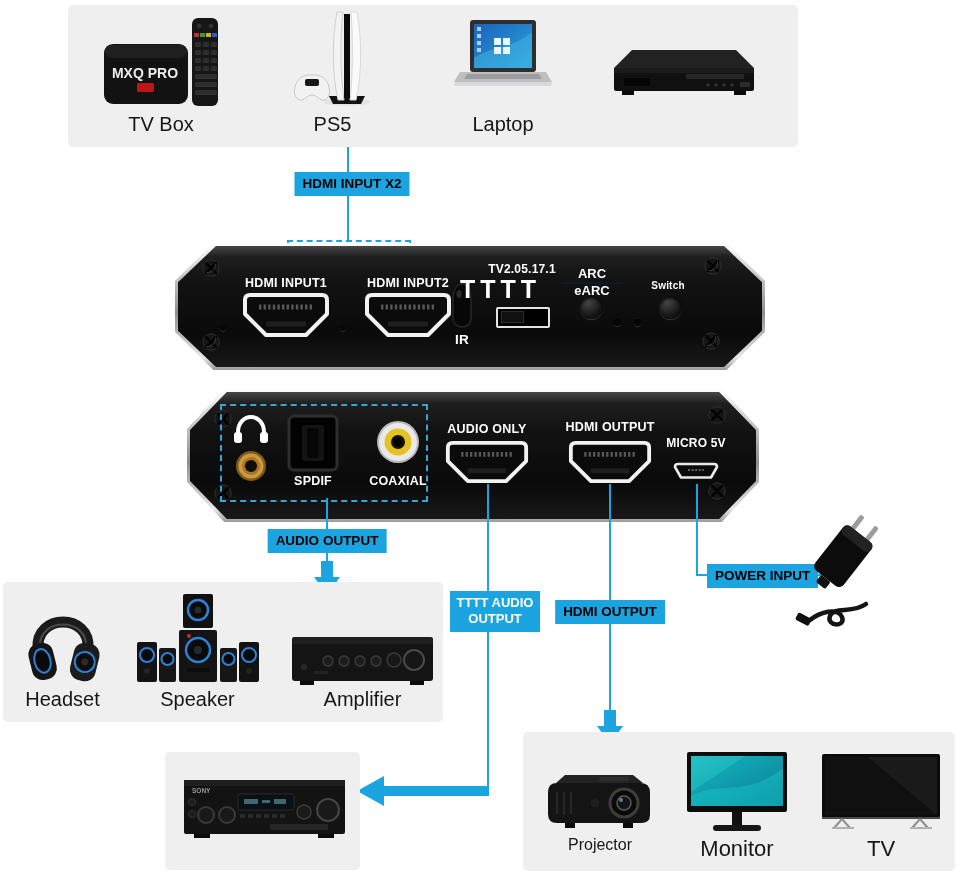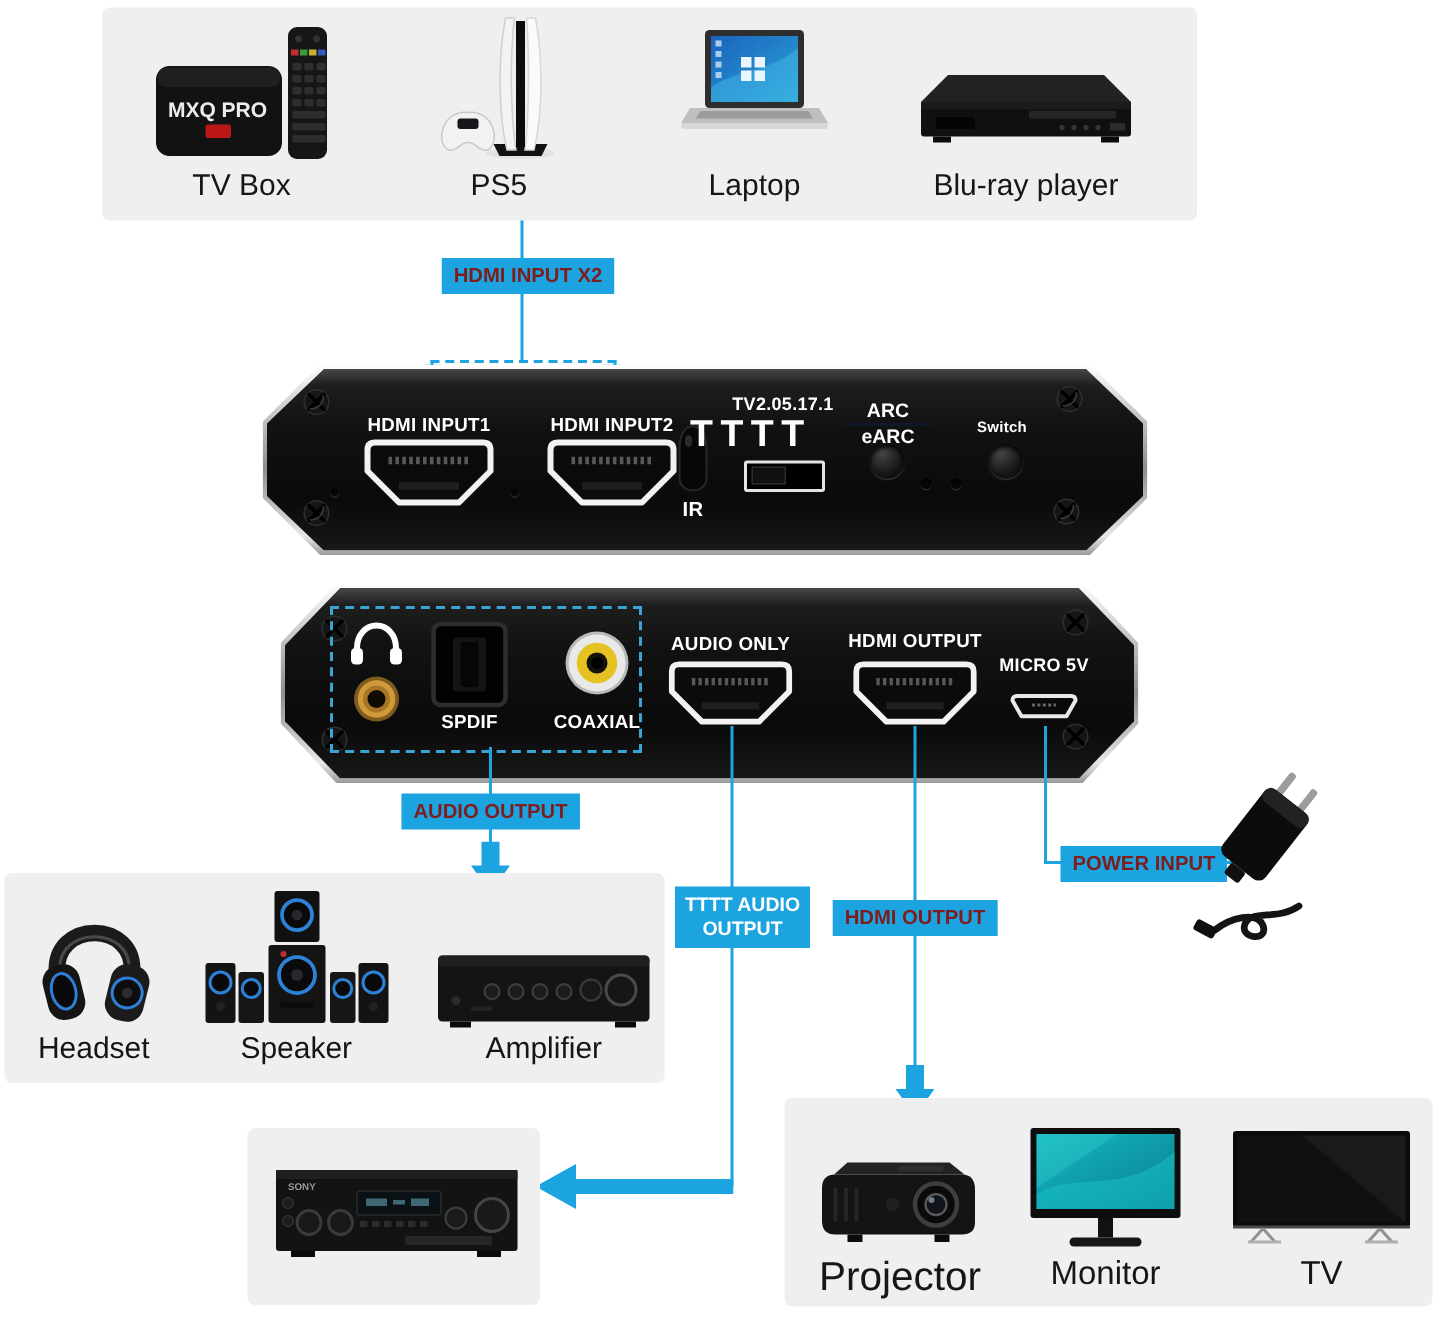--- a/index.html
+++ b/index.html
@@ -3,21 +3,21 @@
 <meta charset="utf-8">
 <style>
   html,body{margin:0;padding:0;background:#fff;}
   #canvas{position:relative;width:960px;height:879px;background:#fff;overflow:hidden;
           font-family:"Liberation Sans", sans-serif;}
   .abs{position:absolute;}
   .gbox{position:absolute;background:#efeff0;border-radius:5px;}
   .dev-label{position:absolute;text-align:center;font-size:20px;color:#161616;}
   .vline{position:absolute;width:2px;background:var(--accent);}
   .hline{position:absolute;height:2px;background:var(--accent);}
-  .tag{position:absolute;background:var(--accent);color:#7f1d1d;font-weight:bold;
+  .tag{position:absolute;background:var(--accent);color:#000000;font-weight:bold;
        font-size:13.5px;line-height:1;padding:5px 8px;white-space:nowrap;
        transform:translateX(-50%);}
   .tag2{position:absolute;background:var(--accent);color:#fff;font-weight:bold;
        font-size:13px;line-height:1.25;padding:4px 6px;text-align:center;
        transform:translateX(-50%);}
   .arrow-down{position:absolute;transform:translateX(-50%);}
   
   .panel{position:absolute;}
   .panel-rim{position:absolute;left:-3px;top:-3px;right:-3px;bottom:-3px;
        background:linear-gradient(180deg,#ffffff,#c9c9c9 25%,#8d8d8d 55%,#e8e8e8 90%,#9a9a9a);
@@ -135,21 +135,20 @@
     <g fill="#333">
       <circle cx="100" cy="43" r="1.8"></circle>
         <circle cx="108" cy="43" r="1.8"></circle>
       <circle cx="116" cy="43" r="1.8"></circle>
         <circle cx="124" cy="43" r="1.8"></circle>
     </g>
     <rect x="132" y="40" width="10" height="5" fill="#2c2c2c"></rect>
     <rect x="14" y="49" width="12" height="4" fill="#0a0a0a"></rect>
     <rect x="126" y="49" width="12" height="4" fill="#0a0a0a"></rect>
   </svg>
-  <div class="dev-label" style="left:608px;top:113px;width:152px">Blu-ray player</div>
 
   <div class="vline" style="left:347px;top:147px;height:25px"></div>
   <div class="tag" style="left:352px;top:172px">HDMI INPUT X2</div>
   <div class="vline" style="left:347px;top:195px;height:45px"></div>
   <div class="bracket" style="left:287px;top:240px;width:120px;height:11px"></div>
   <svg class="arrow-down" style="left:288px;top:243px" width="26" height="32" viewBox="0 0 26 32">
     <polygon points="7,0 19,0 19,15 26,15 13,32 0,15 7,15" fill="var(--accent)"></polygon>
   </svg>
   <svg class="arrow-down" style="left:408px;top:243px" width="26" height="32" viewBox="0 0 26 32">
     <polygon points="7,0 19,0 19,15 26,15 13,32 0,15 7,15" fill="var(--accent)"></polygon>
@@ -433,21 +432,21 @@
         <line x1="21" y1="29" x2="21" y2="51"></line>
       <line x1="28" y1="29" x2="28" y2="51"></line>
     </g>
     <circle cx="52" cy="40" r="4.5" fill="#1f1f1f"></circle>
     <circle cx="81" cy="40" r="14" fill="#0a0a0a" stroke="#3e3e3e" stroke-width="3"></circle>
     <circle cx="81" cy="40" r="7" fill="#111519" stroke="#5a5a5a" stroke-width="1.5"></circle>
     <circle cx="78" cy="37" r="2" fill="#6c7f8a"></circle>
     <rect x="22" y="60" width="10" height="5" fill="#0c0c0c"></rect>
     <rect x="80" y="60" width="10" height="5" fill="#0c0c0c"></rect>
   </svg>
-  <div class="dev-label" style="left:545px;top:836px;width:110px;font-size:27px">Projector</div>
+  <div class="dev-label" style="left:545px;top:836px;width:110px;font-size:16px">Projector</div>
 
   <svg class="abs" style="left:683px;top:750px" width="108" height="84" viewBox="0 0 108 84">
     <defs>
       <linearGradient id="monteal" x1="0" y1="0" x2="1" y2="1">
         <stop offset="0" stop-color="#14b8c0"></stop>
           <stop offset="1" stop-color="#0b7d96"></stop>
       </linearGradient>
     </defs>
     <rect x="4" y="2" width="100" height="60" rx="2" fill="#0d0d0d"></rect>
     <rect x="8" y="6" width="92" height="50" fill="url(#monteal)"></rect>

